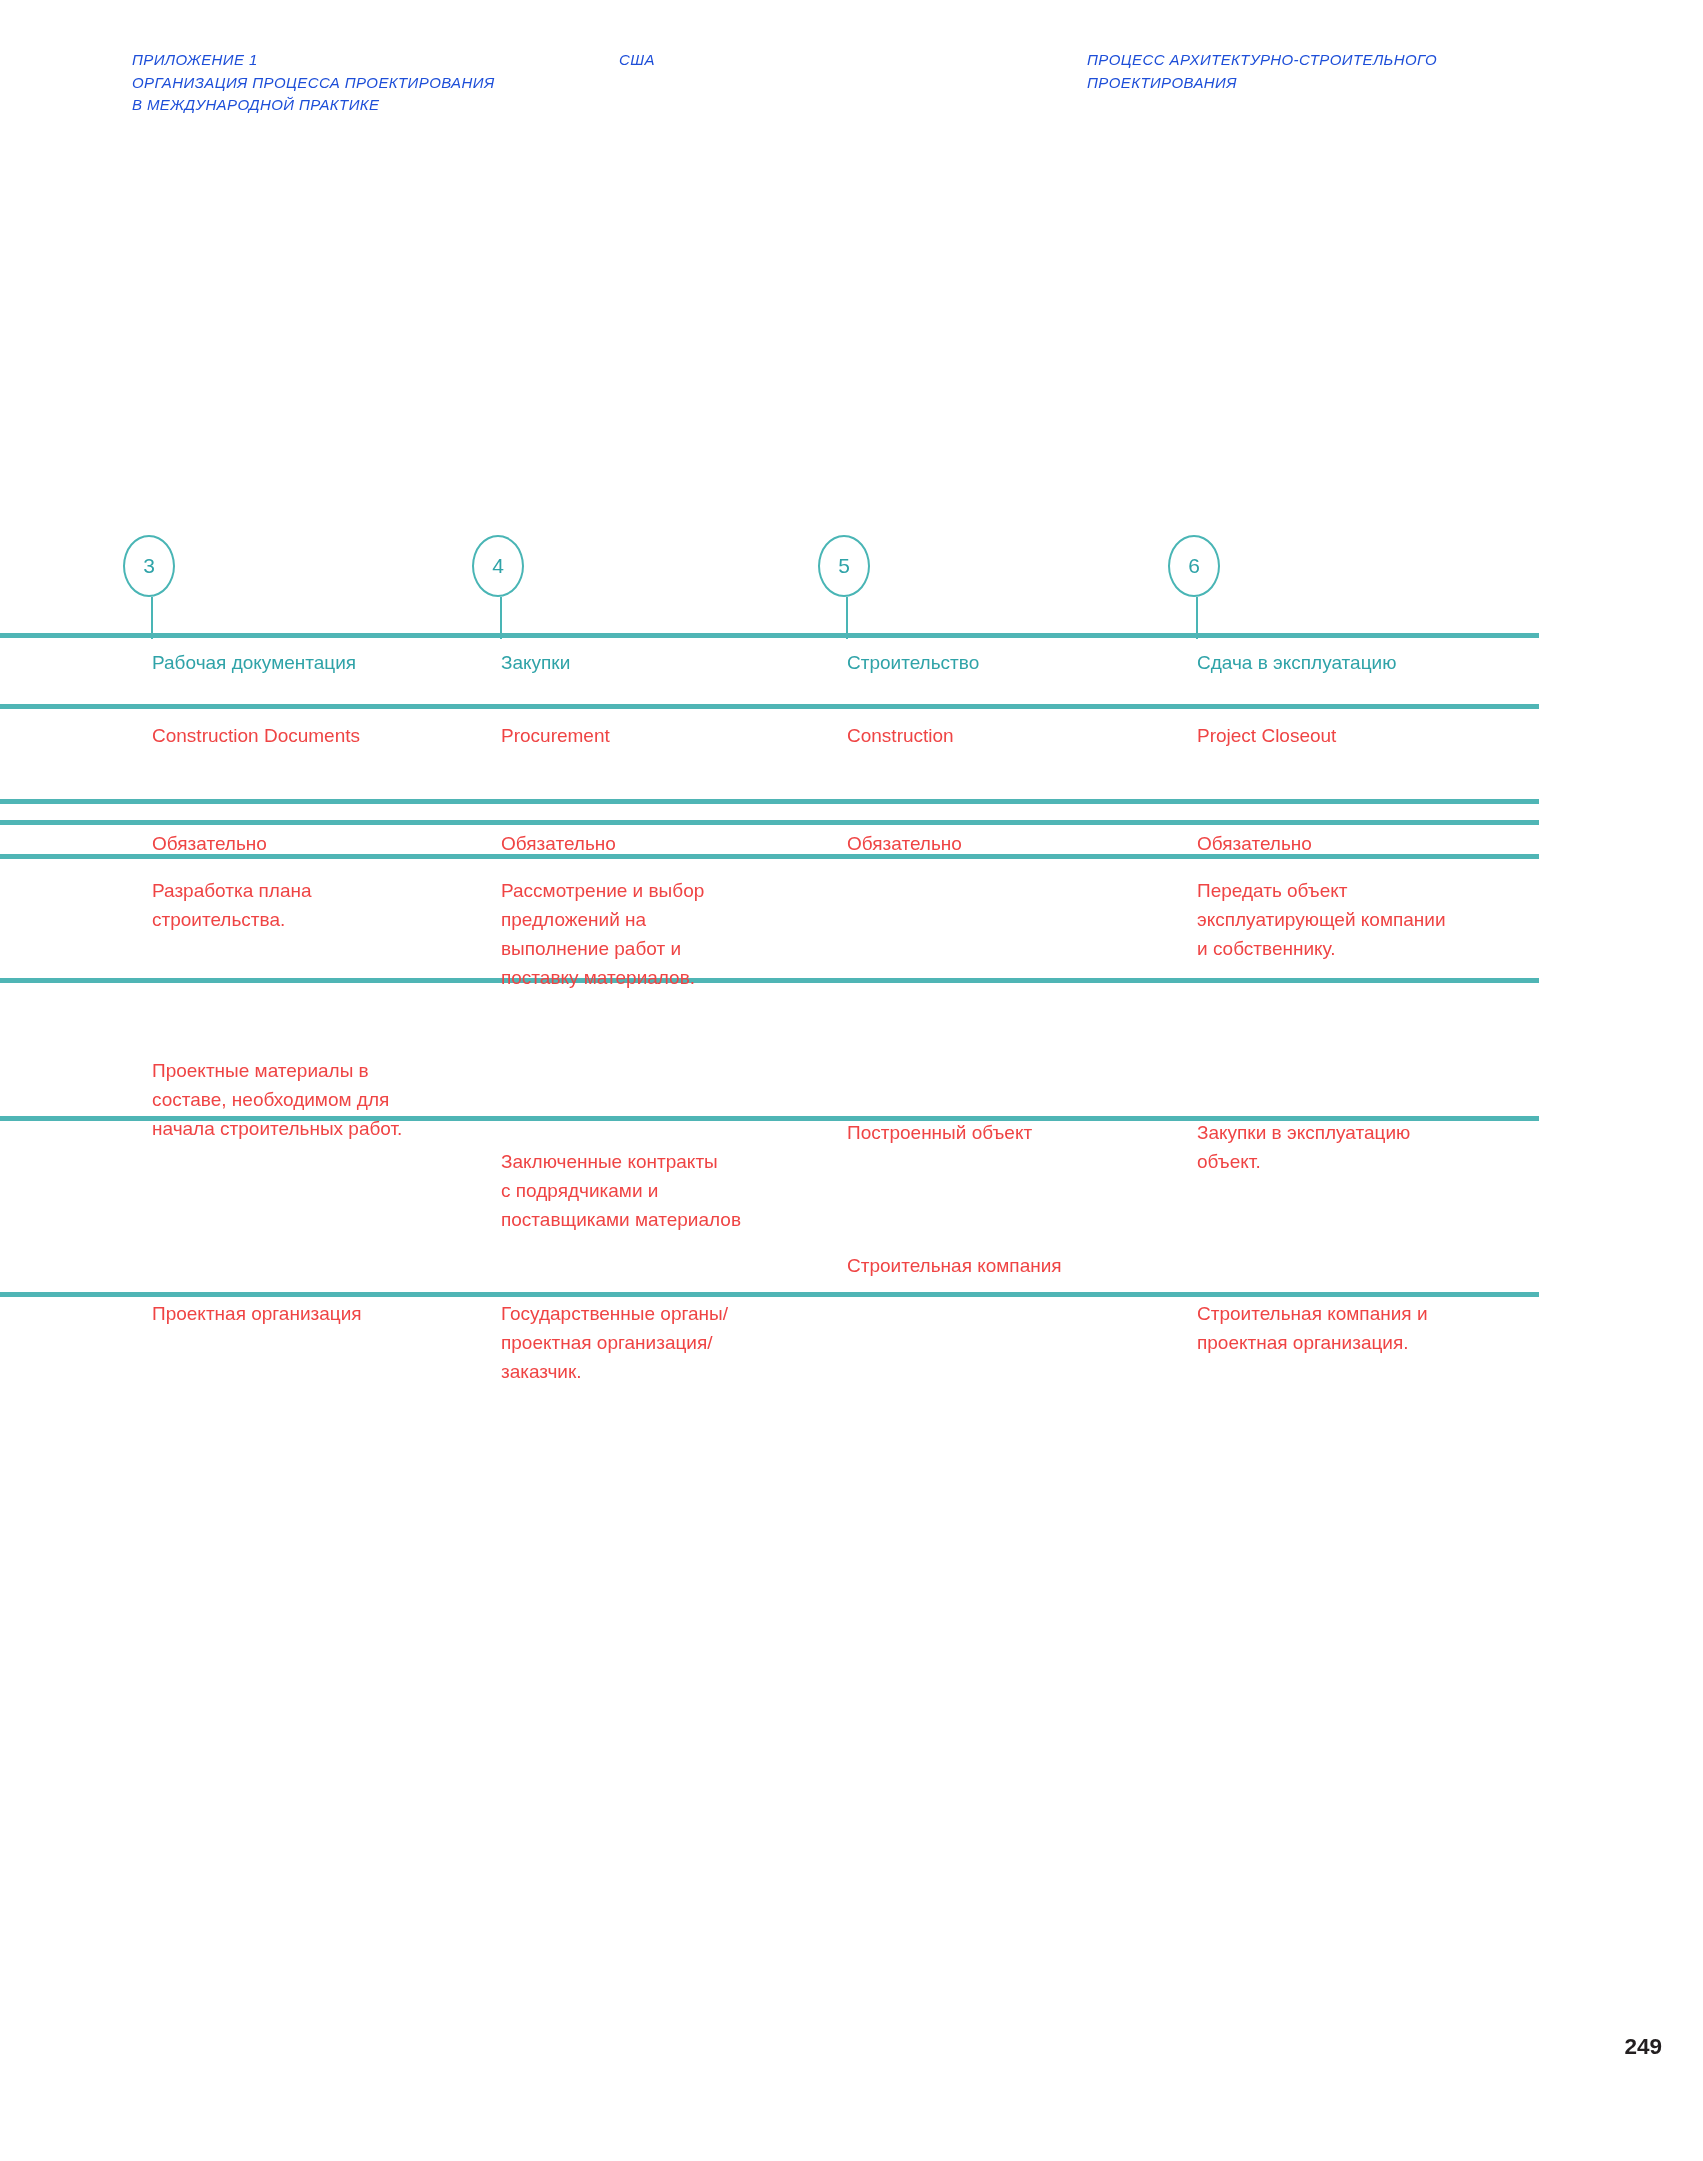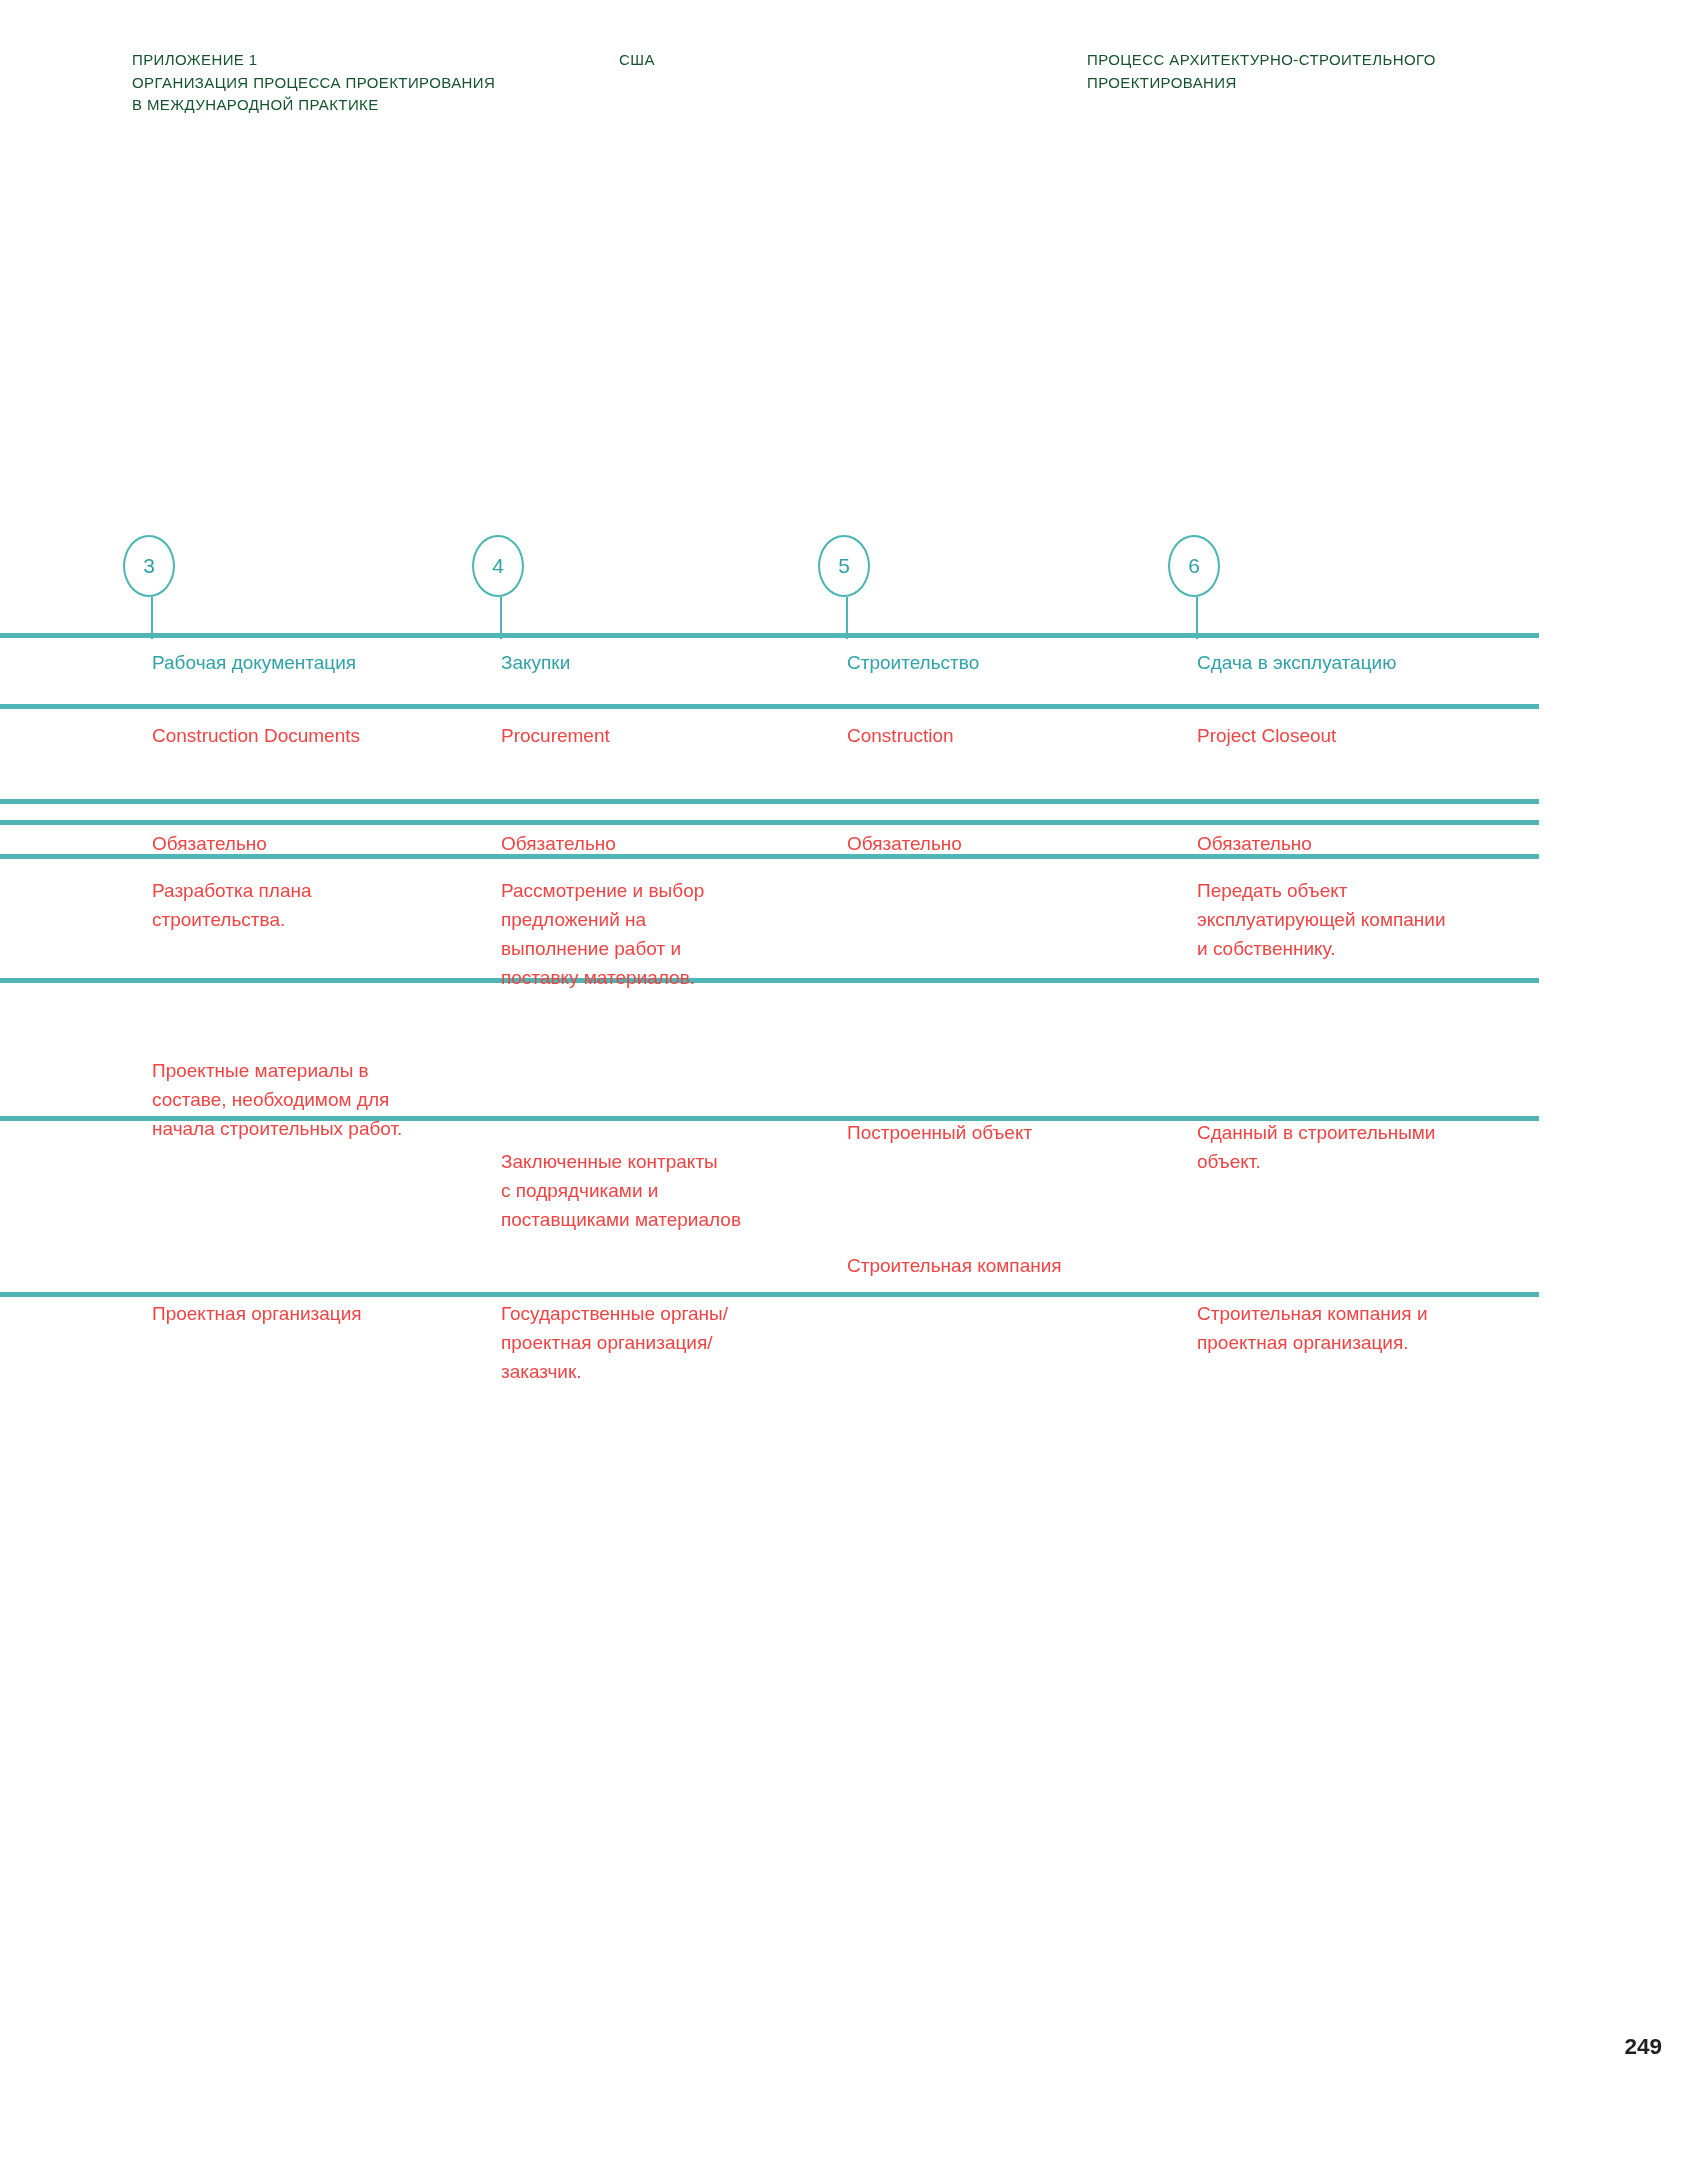--- a/index.html
+++ b/index.html
@@ -26,24 +26,25 @@
     top: 49px;
     left: 0;
     width: 1704px;
     height: 84px;
   }
   .runhead-block {
     position: absolute;
     font-size: 15px;
     line-height: 22.5px;
     letter-spacing: 0.4px;
-    color: #14532d;
+    color: #1d4ed8;
     text-transform: uppercase;
     font-stretch: condensed;
     white-space: pre-line;
+    font-style: italic;
   }
   .runhead-left   { left: 132px;  top: 0;  width: 535px; }
   .runhead-center { left: 619px;  top: 0;  width: 211px; }
   .runhead-right  { left: 1087px; top: 0;  width: 493px; }
 
   
   .markers {
     position: absolute;
     left: 0;
     top: 0;
@@ -200,21 +201,21 @@
 эксплуатирующей компании
 и собственнику.</div>
 
   <div class="cell wide" style="left:152px; top:1056px;">Проектные материалы в
 составе, необходимом для
 начала строительных работ.</div>
   <div class="cell wide" style="left:501px; top:1118px;margin-top:29px;">Заключенные контракты
 с подрядчиками и
 поставщиками материалов</div>
   <div class="cell wide" style="left:847px; top:1118px;">Построенный объект</div>
-  <div class="cell wide2" style="left:1197px; top:1118px;">Сданный в строительными
+  <div class="cell wide2" style="left:1197px; top:1118px;">Закупки в эксплуатацию
 объект.</div>
 
   <div class="cell wide" style="left:152px; top:1299px;">Проектная организация</div>
   <div class="cell wide" style="left:501px; top:1299px;">Государственные органы/
 проектная организация/
 заказчик.</div>
   <div class="cell wide" style="left:847px; top:1234px;margin-top:17px;">Строительная компания</div>
   <div class="cell wide2" style="left:1197px; top:1299px;">Строительная компания и
 проектная организация.</div>
 

